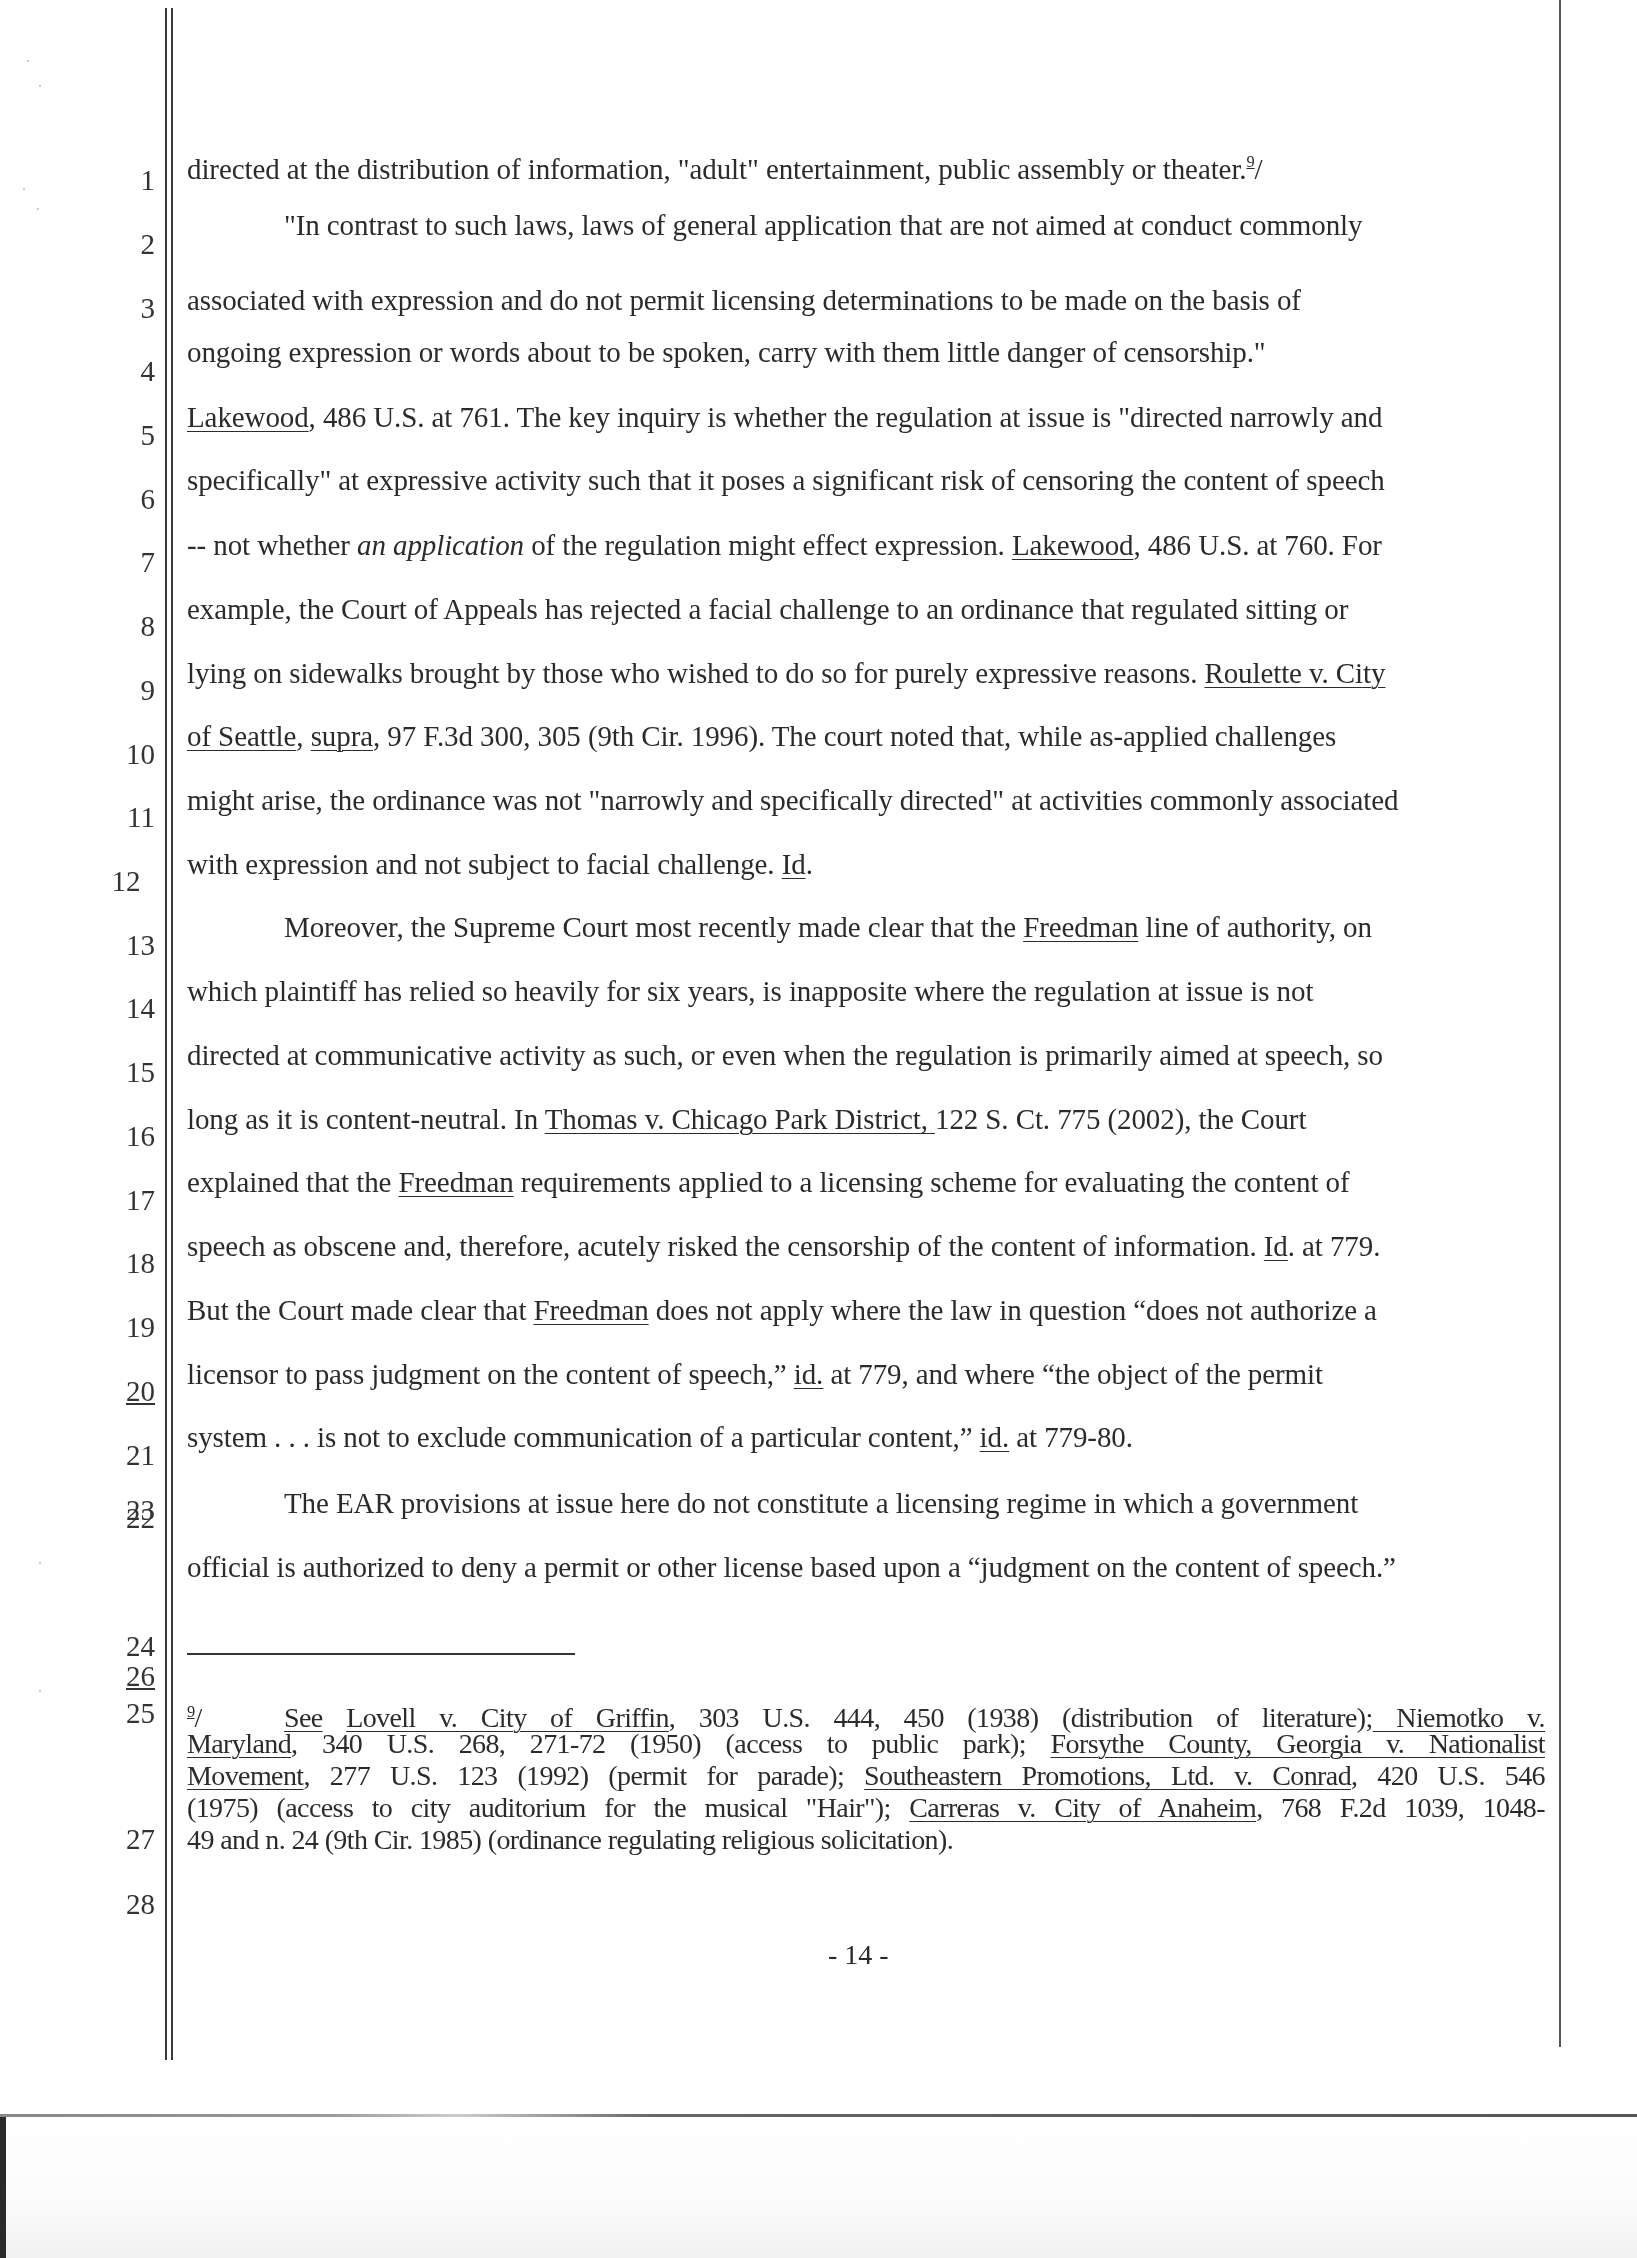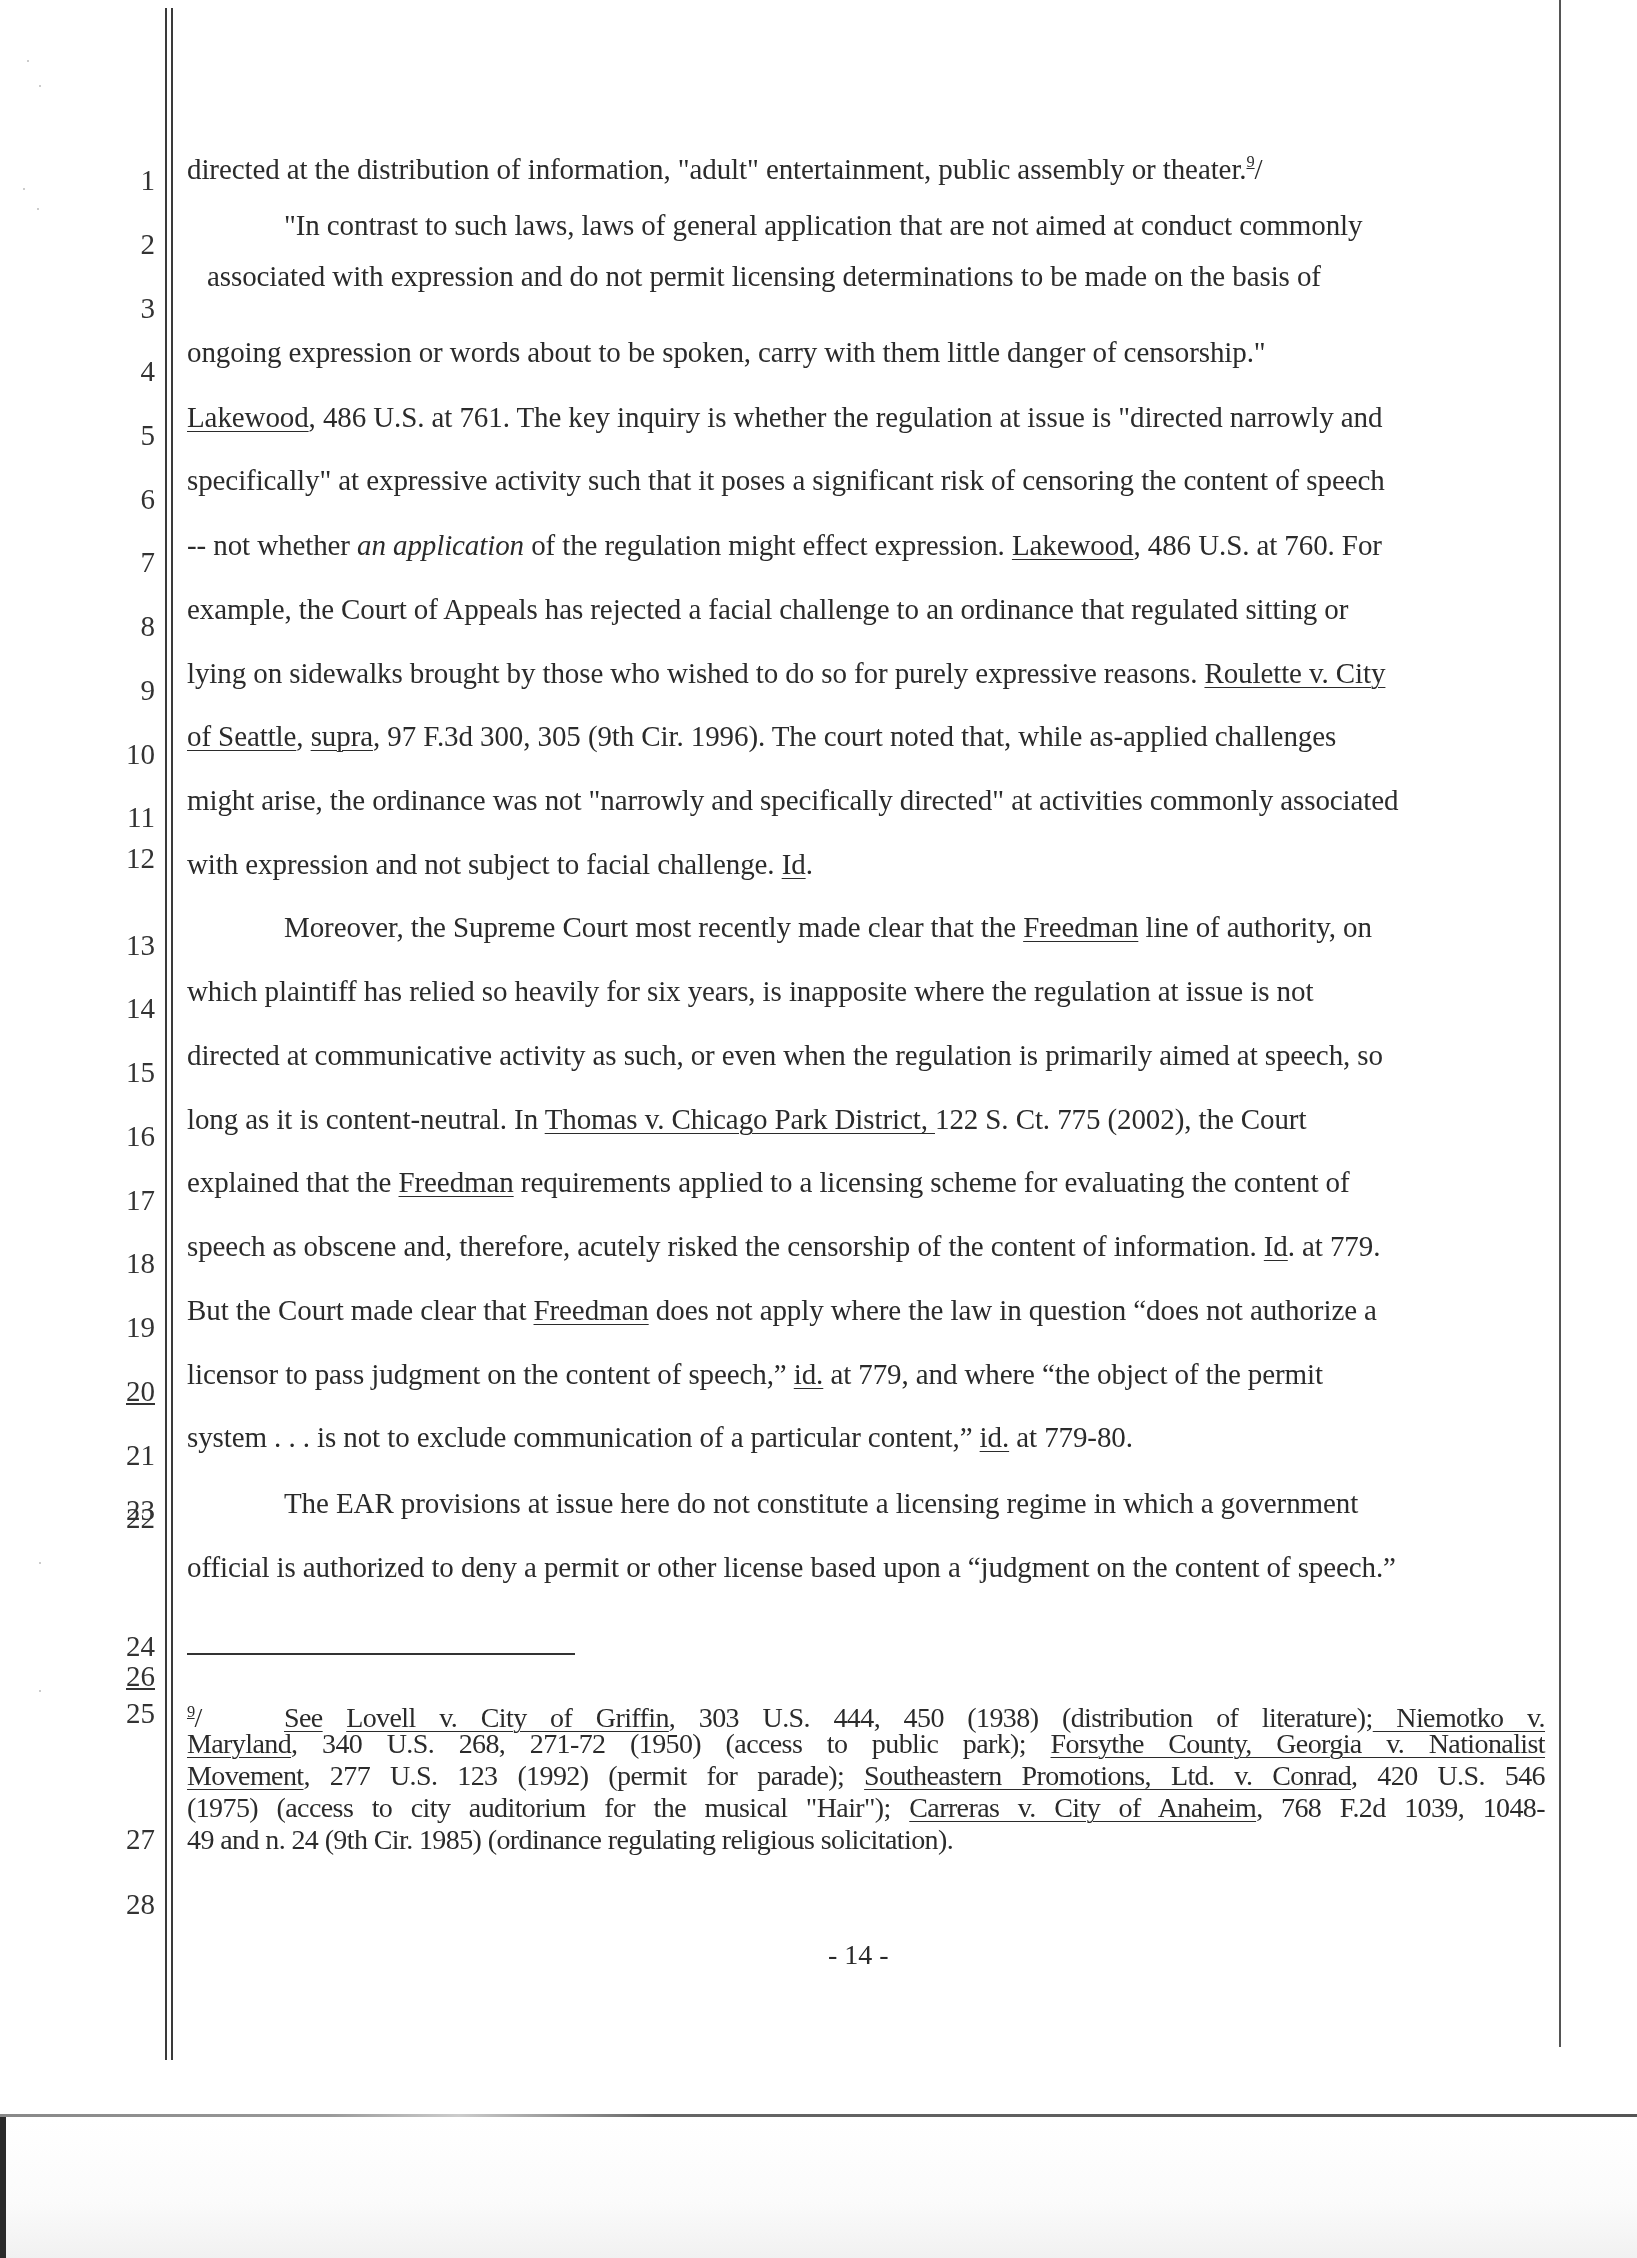--- a/index.html
+++ b/index.html
@@ -55,42 +55,42 @@
       <div class="lnum" style="top: 230px;">2</div>
       <div class="lnum" style="top: 294px;">3</div>
       <div class="lnum" style="top: 357px;">4</div>
       <div class="lnum" style="top: 421px;">5</div>
       <div class="lnum" style="top: 485px;">6</div>
       <div class="lnum" style="top: 548px;">7</div>
       <div class="lnum" style="top: 612px;">8</div>
       <div class="lnum" style="top: 676px;">9</div>
       <div class="lnum" style="top: 740px;">10</div>
       <div class="lnum" style="top: 803px;">11</div>
-      <div class="lnum" style="top: 844px;">12</div>
+      <div class="lnum" style="top: 867px; text-align: center;">12</div>
       <div class="lnum" style="top: 931px;">13</div>
       <div class="lnum" style="top: 994px;">14</div>
       <div class="lnum" style="top: 1058px;">15</div>
       <div class="lnum" style="top: 1122px;">16</div>
       <div class="lnum" style="top: 1186px;">17</div>
       <div class="lnum" style="top: 1249px;">18</div>
       <div class="lnum" style="top: 1313px;">19</div>
       <div class="lnum" style="top: 1377px; text-decoration: underline;">20</div>
       <div class="lnum" style="top: 1441px;">21</div>
       <div class="lnum" style="top: 1504px;">22</div>
       <div class="lnum" style="top: 1496px;">23</div>
       <div class="lnum" style="top: 1632px;">24</div>
       <div class="lnum" style="top: 1699px;">25</div>
       <div class="lnum" style="top: 1662px; text-decoration: underline;">26</div>
       <div class="lnum" style="top: 1825px;">27</div>
       <div class="lnum" style="top: 1890px;">28</div>
     </div>
   <div id="body-text">
       <div class="line" style="top: 145px;"><span>directed at the distribution of information, "adult" entertainment, public assembly or theater.</span><sup class="fn">9</sup><span>/</span></div>
       <div class="line indent" style="top: 209px;"><span>"In contrast to such laws, laws of general application that are not aimed at conduct commonly</span></div>
-      <div class="line" style="top: 260px; margin-left: 20px;"><span>associated with expression and do not permit licensing determinations to be made on the basis of</span></div>
+      <div class="line" style="top: 284px;"><span>associated with expression and do not permit licensing determinations to be made on the basis of</span></div>
       <div class="line" style="top: 336px;"><span>ongoing expression or words about to be spoken, carry with them little danger of censorship."</span></div>
       <div class="line" style="top: 401px;"><u>Lakewood</u><span>, 486 U.S. at 761.  The key inquiry is whether the regulation at issue is "directed narrowly and</span></div>
       <div class="line" style="top: 464px;"><span>specifically" at expressive activity such that it poses a significant risk of censoring the content of speech</span></div>
       <div class="line" style="top: 529px;"><span>-- not whether </span><i>an application</i><span> of the regulation might effect expression.  </span><u>Lakewood</u><span>, 486 U.S. at 760.  For</span></div>
       <div class="line" style="top: 593px;"><span>example, the Court of Appeals has rejected a facial challenge to an ordinance that regulated sitting or</span></div>
       <div class="line" style="top: 657px;"><span>lying on sidewalks brought by those who wished to do so for purely expressive reasons.  </span><u>Roulette v. City</u></div>
       <div class="line" style="top: 720px;"><u>of Seattle</u><span>, </span><u>supra</u><span>, 97 F.3d 300, 305 (9th Cir. 1996).   The court noted that, while as-applied challenges</span></div>
       <div class="line" style="top: 784px;"><span>might arise, the ordinance was not "narrowly and specifically directed" at activities commonly associated</span></div>
       <div class="line" style="top: 848px;"><span>with expression and not subject to facial challenge.  </span><u>Id</u><span>.</span></div>
       <div class="line indent" style="top: 911px;"><span>Moreover, the Supreme Court most recently made clear that the </span><u>Freedman</u><span> line of authority, on</span></div>

